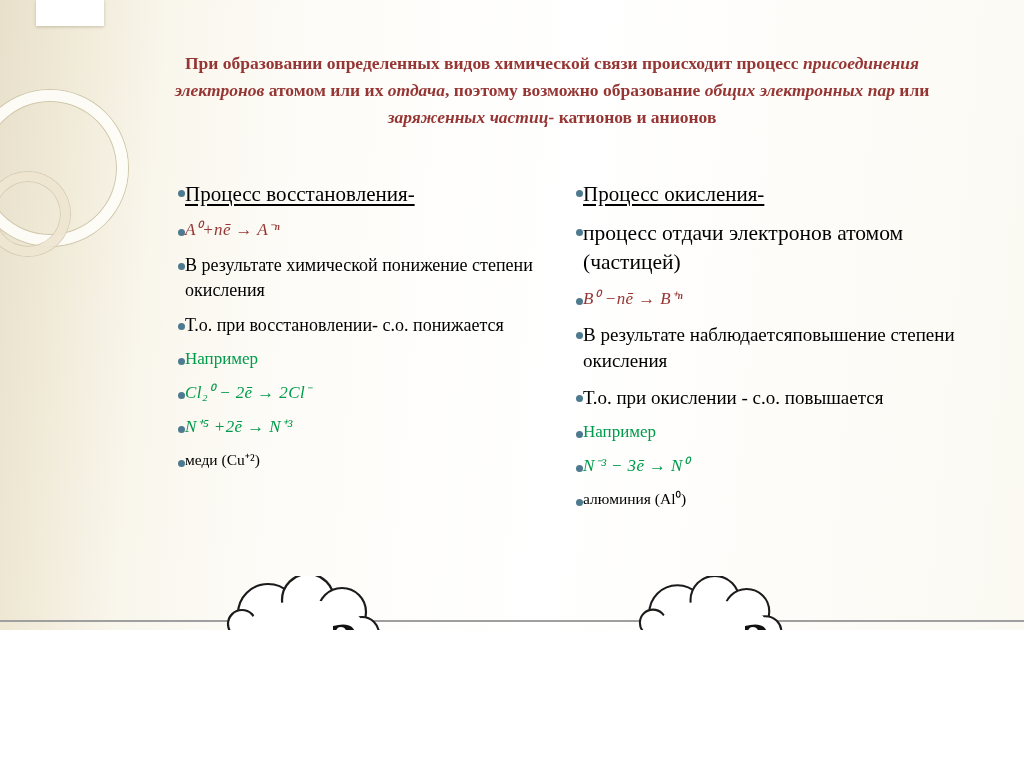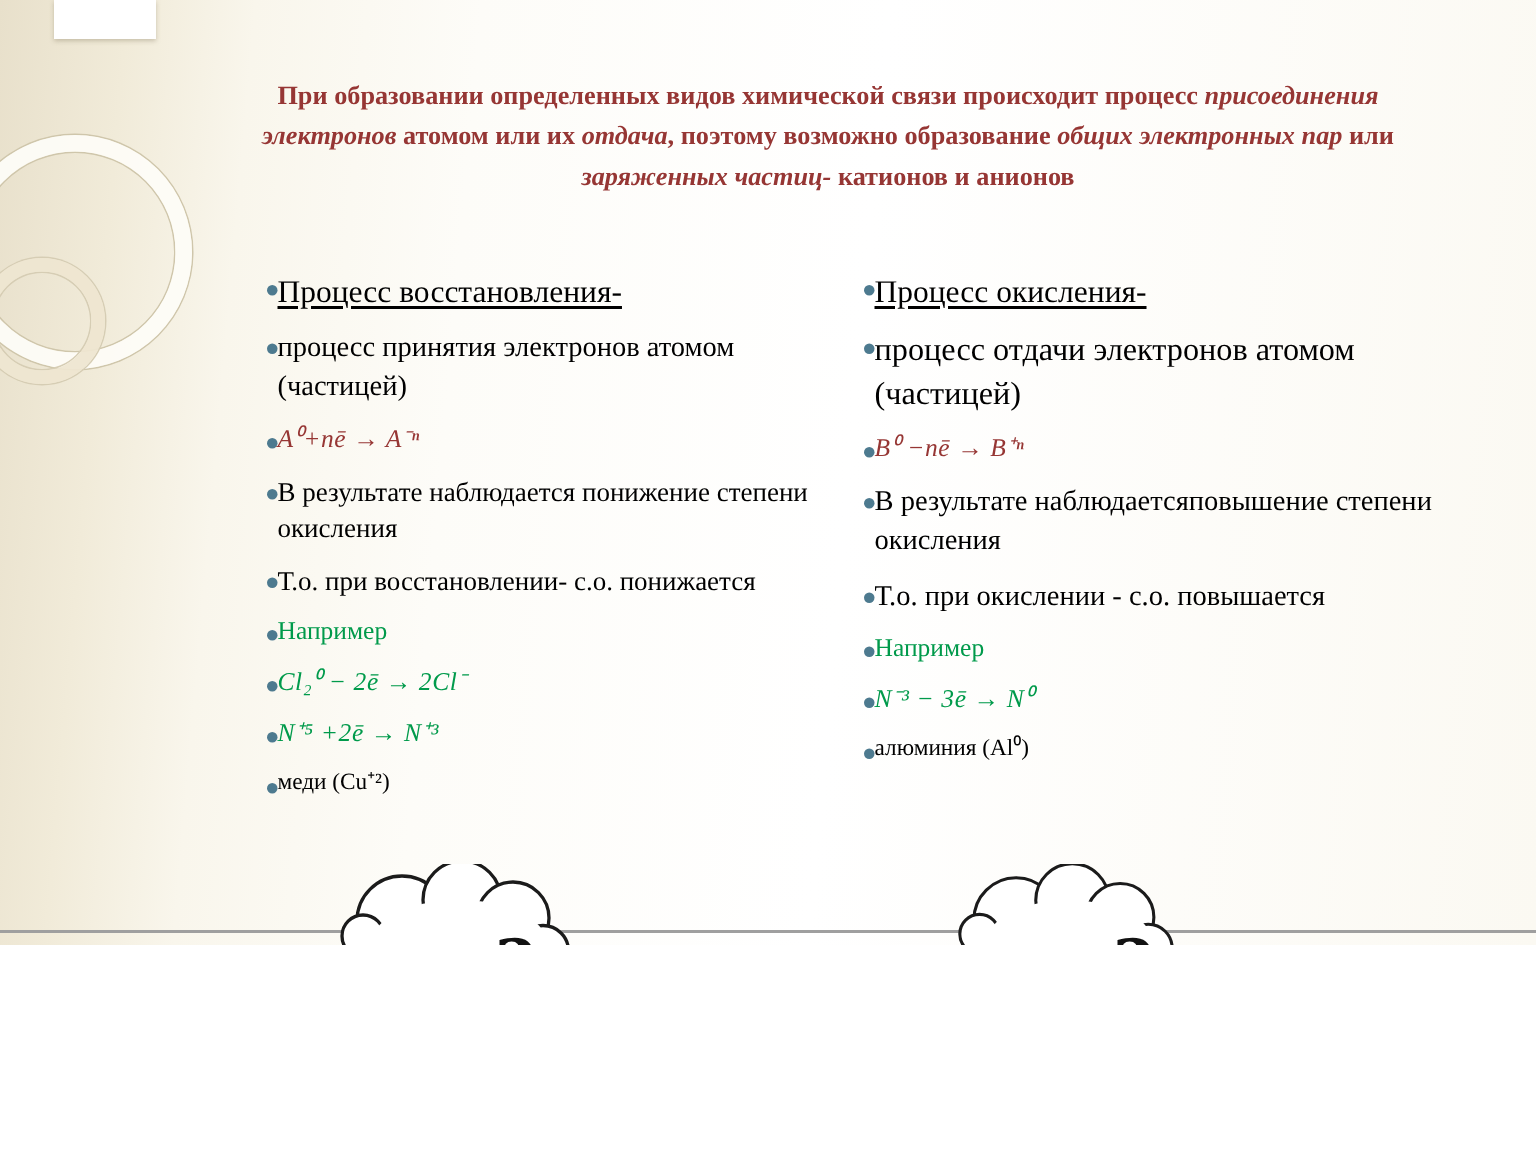--- a/index.html
+++ b/index.html
@@ -91,29 +91,25 @@
 
   <h1 class="title"><span>При образовании определенных видов химической связи происходит процесс </span><span class="it">присоединения электронов</span><span> атомом или их </span><span class="it">отдача</span><span>, поэтому возможно образование </span><span class="it">общих электронных пар</span><span> или </span><span class="it">заряженных частиц-</span><span> катионов и анионов</span></h1>
 
   <div class="col col-left">
     <div class="item">
         <span class="bullet"></span>
         <span class="txt h u">Процесс восстановления-</span>
       </div>
     <div class="item">
         <span class="bullet"></span>
-        <span class="txt body1">процесс принятия электронов атомом (частицей)</span>
-      </div>
-    <div class="item">
-        <span class="bullet"></span>
         <span class="txt formula red">A⁰+nē →  A⁻ⁿ</span>
       </div>
     <div class="item">
         <span class="bullet"></span>
-        <span class="txt body2">В результате наблюдается понижение степени окисления</span>
+        <span class="txt body2">В результате химической понижение степени окисления</span>
       </div>
     <div class="item">
         <span class="bullet"></span>
         <span class="txt body2">Т.о. при восстановлении- с.о. понижается</span>
       </div>
     <div class="item">
         <span class="bullet"></span>
         <span class="txt green gword">Например</span>
       </div>
     <div class="item">

